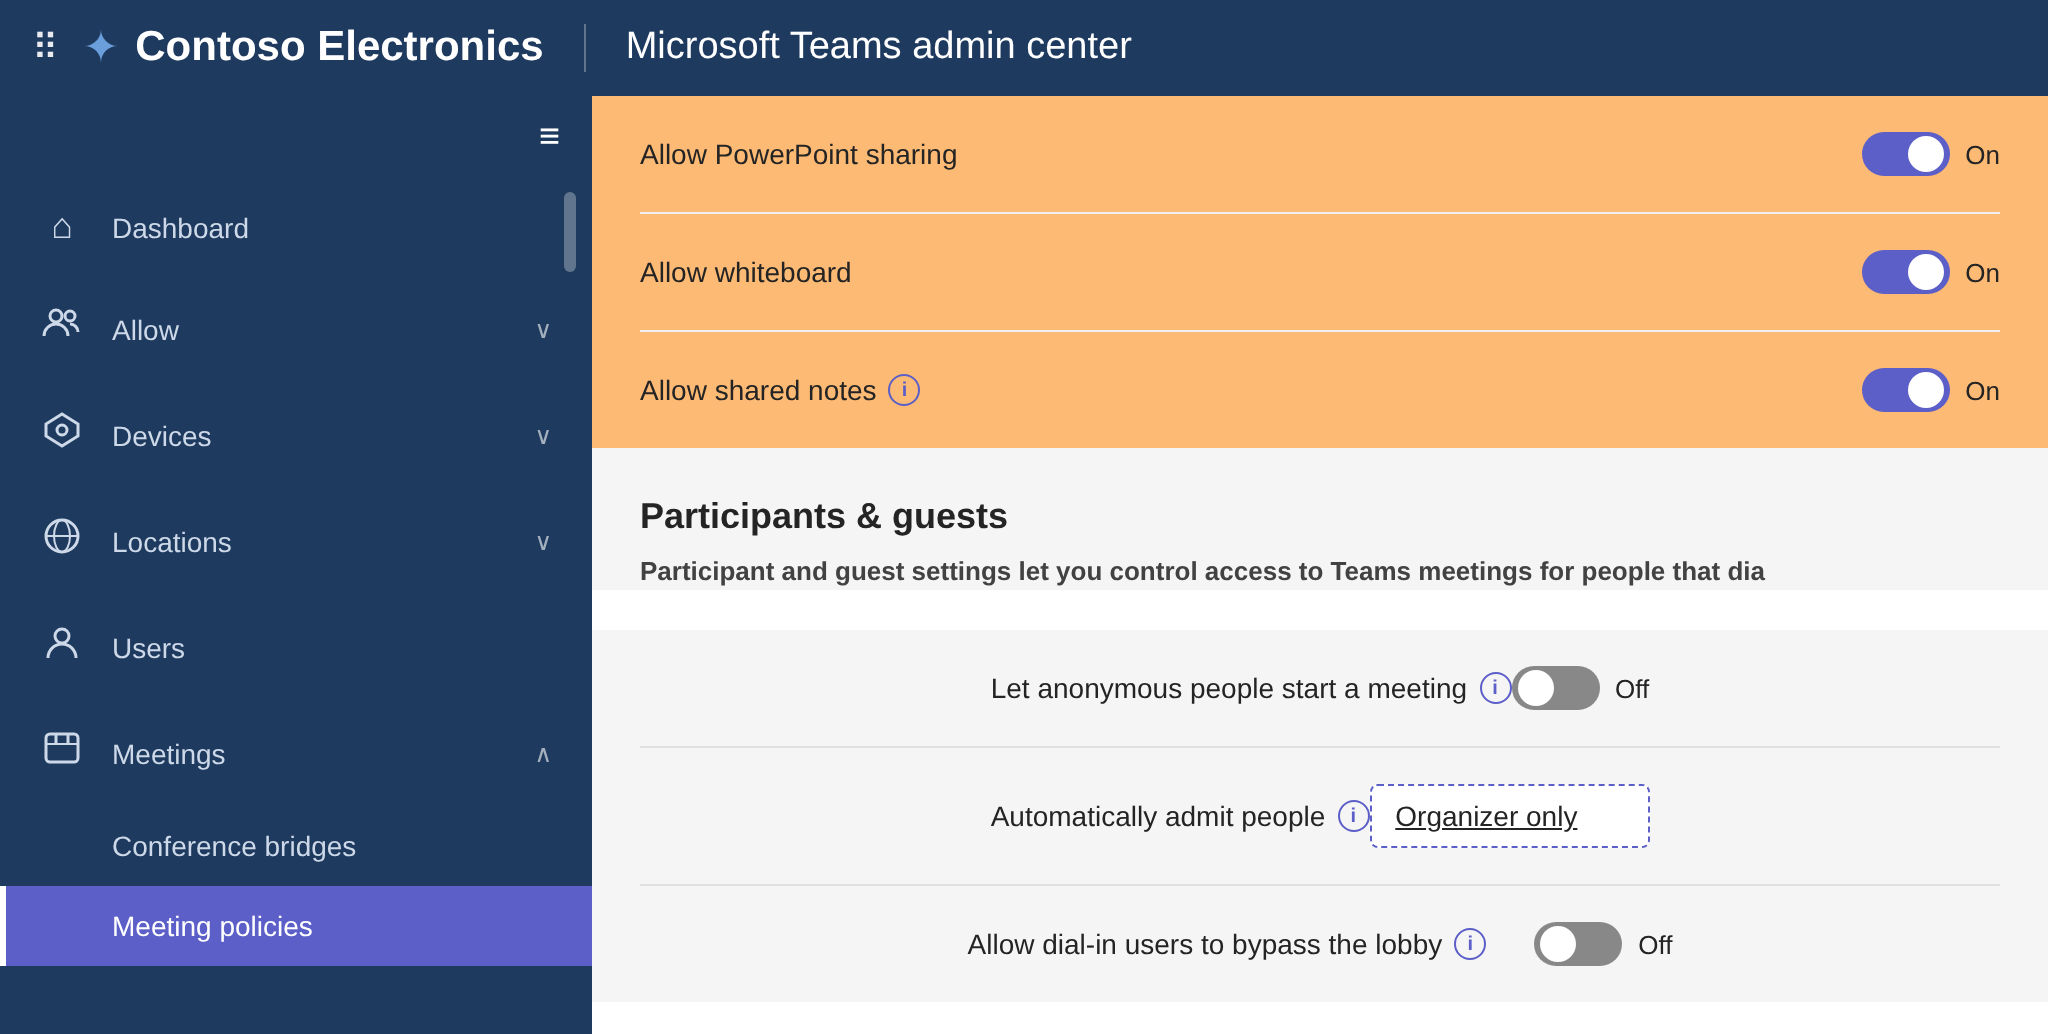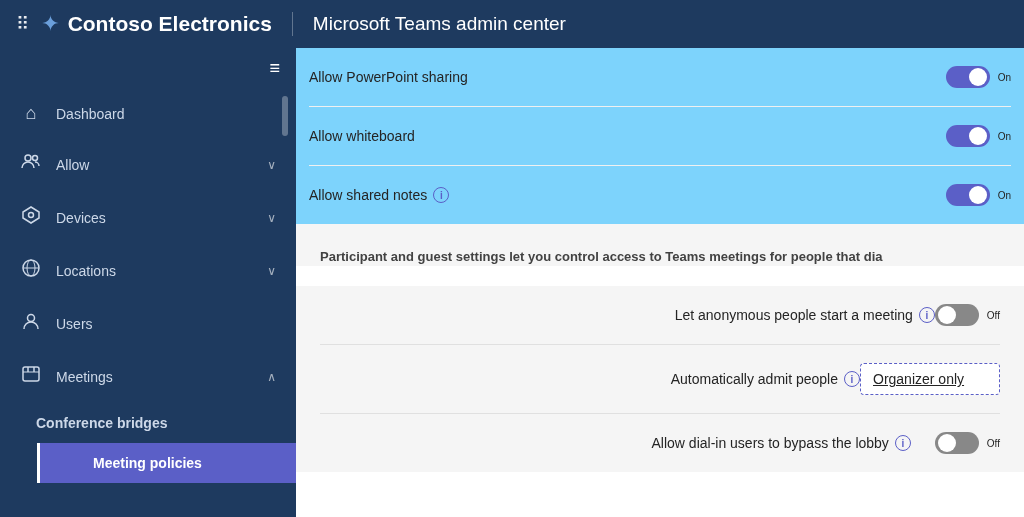--- a/index.html
+++ b/index.html
@@ -62,40 +62,39 @@
       font-weight: 400;
       position: relative;
     }
     .nav-item-icon { font-size: 18px; width: 22px; text-align: center; }
     .nav-item-label { flex: 1; }
     .nav-item-chevron { font-size: 12px; color: rgba(255,255,255,0.6); }
 
     .nav-sub-item {
       display: flex;
       align-items: flex-end;
-      padding: 12px 20px 12px 36px;
+      padding: 12px 20px 12px 56px;
       color: #cdd8e8;
       cursor: pointer;
       font-size: 14px;
-      font-weight: bold;
-    }
-    .nav-sub-item.active { background: #5b5fc7; color: #fff; border-left: 3px solid #fff; padding-left: 53px; margin-left: 37px; }
+    }
+    .nav-sub-item.active { background: #5b5fc7; color: #fff; border-left: 3px solid #fff; padding-left: 53px; }
 
     
     .content {
       flex: 1;
       overflow-y: auto;
       background: #fff;
       padding: 0;
     }
 
     
     .settings-section {
-      background: #7dd3fc;
-      padding: 0 13px;
+      background: #fdba74;
+      padding: 0 24px;
     }
 
     .setting-row {
       display: flex;
       align-items: center;
       justify-content: space-between;
       padding: 18px 0;
       border-bottom: 1px solid #f0f0f0;
     }
     .setting-row:last-child { border-bottom: none; }
@@ -137,21 +136,21 @@
       position: absolute;
       width: 18px;
       height: 18px;
       border-radius: 50%;
       background: #fff;
       top: 2px;
       transition: left 0.2s;
     }
     .toggle.on::after { left: 23px; }
     .toggle.off::after { left: 3px; }
-    .toggle-label { font-size: 10px; color: #242424; }
+    .toggle-label { font-size: 13px; color: #242424; }
 
     
     .participants-section {
       background: #f5f5f5;
       padding: 24px 24px 0 24px;
     }
     .section-title {
       font-size: 18px;
       font-weight: 700;
       color: #242424;
@@ -164,21 +163,21 @@
       line-height: 1.4;
       font-weight: bold;
     }
     .participants-rows {
       background: #f5f5f5;
       padding: 0 24px;
     }
     .participant-row {
       display: flex;
       align-items: center;
-      justify-content: flex-end;
+      justify-content: center;
       padding: 18px 0;
       border-bottom: 1px solid #e0e0e0;
     }
     .participant-row:last-child { border-bottom: none; gap: 24px; }
 
     
     .dropdown-select {
       border: 1.5px dashed #5b5fc7;
       padding: 7px 32px 7px 12px;
       border-radius: 4px;
@@ -315,20 +314,21 @@
           <span class="info-icon">i</span>
         </span>
         <div class="toggle-container">
           <div class="toggle on"></div>
           <span class="toggle-label">On</span>
         </div>
       </div>
     </div>
 
     <div class="participants-section">
+      <div class="section-title">Participants &amp; guests</div>
       <div class="section-description">Participant and guest settings let you control access to Teams meetings for people that dia</div>
     </div>
 
     <div class="participants-rows">
 
       <div class="participant-row">
         <span class="setting-label">
           <span>Let anonymous people start a meeting</span>
           <span class="info-icon">i</span>
         </span>

